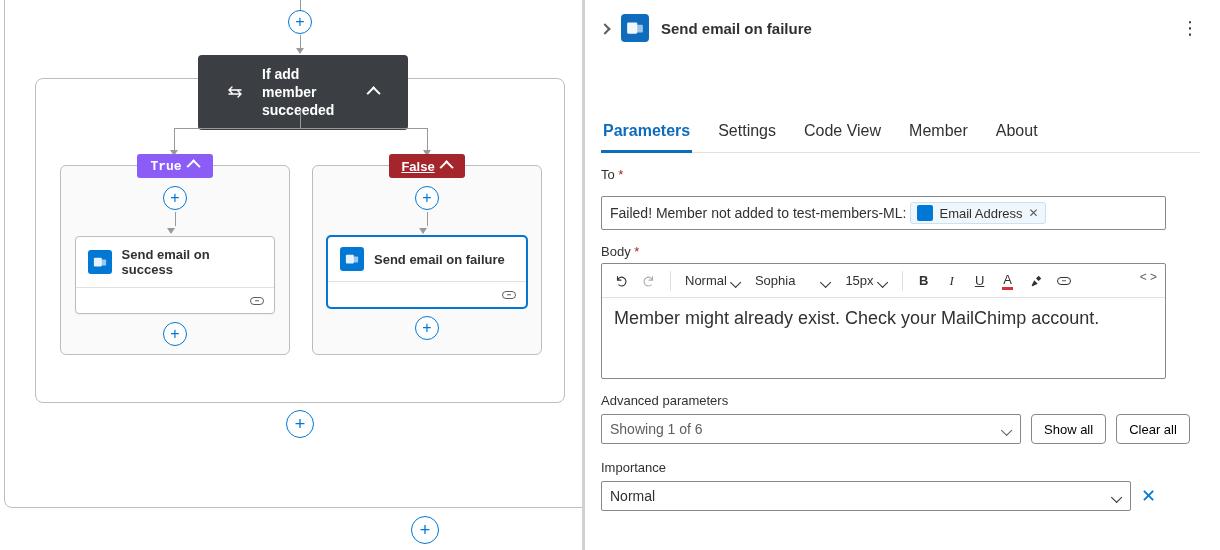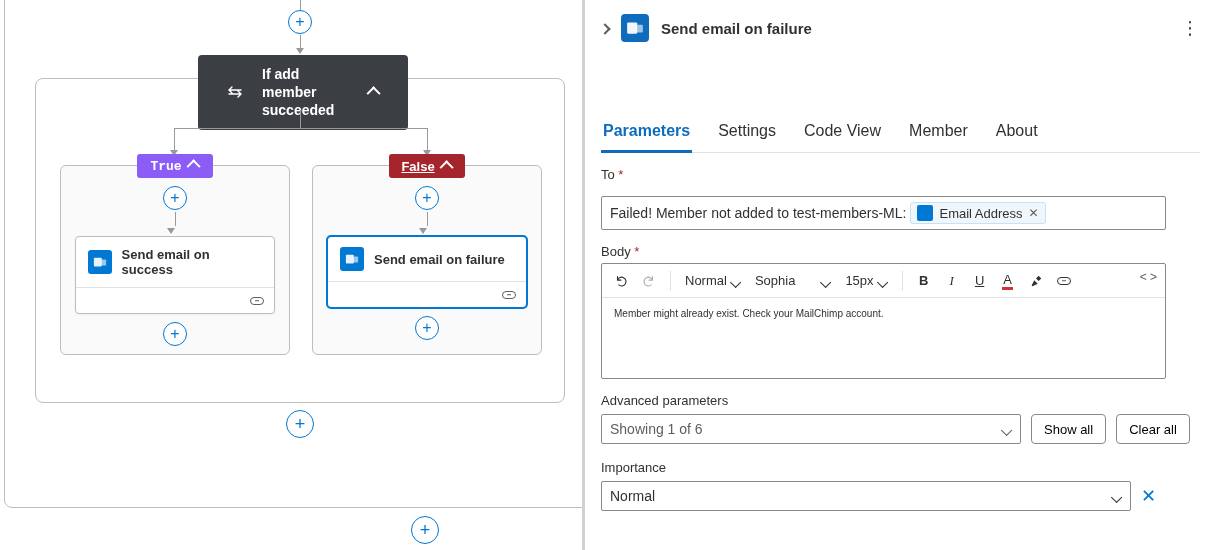--- a/index.html
+++ b/index.html
@@ -44,21 +44,21 @@
 .field-input { width: 565px; height: 34px; border: 1px solid #8a8886; border-radius: 2px; padding: 0 8px; font-size: 14px; display: flex; align-items: center; gap: 4px; background: #fff; }
 .field-block { margin-bottom: 14px; }
 .token { display: inline-flex; align-items: center; gap: 6px; background: #eff6fc; border: 1px solid #cde0f0; border-radius: 3px; padding: 2px 6px; font-size: 13px; }
 .token-x { cursor: pointer; color: #605e5c; font-size: 12px; }
 .token-ic { width: 16px; height: 16px; background: #0078d4; border-radius: 2px; }
 .body-box { width: 565px; border: 1px solid #8a8886; border-radius: 2px; position: relative; }
 .body-toolbar { height: 34px; border-bottom: 1px solid #e1e1e1; display: flex; align-items: center; padding: 0 8px; gap: 6px; color: #323130; }
 .tb-sep { width: 1px; height: 20px; background: #e1e1e1; margin: 0 4px; }
 .tb-btn { min-width: 22px; height: 24px; display: inline-flex; align-items: center; justify-content: center; font-size: 13px; cursor: pointer; padding: 0 2px; }
 .tb-sel { display: inline-flex; align-items: center; gap: 6px; padding: 0 4px; cursor: pointer; font-size: 13px; }
-.body-text { height: 80px; padding: 10px 12px; font-size: 10px; overflow-y: scroll; }
+.body-text { height: 80px; padding: 10px 12px; font-size: 18px; overflow-y: scroll; }
 .adv-row { display: flex; align-items: center; gap: 10px; margin-top: 6px; }
 .adv-select { width: 420px; height: 30px; border: 1px solid #8a8886; border-radius: 2px; padding: 0 8px; display: flex; align-items: center; justify-content: space-between; color: #605e5c; cursor: pointer; }
 .pill-btn { height: 30px; padding: 0 12px; border: 1px solid #8a8886; border-radius: 4px; background: #fff; font-size: 13px; cursor: pointer; display: inline-flex; align-items: center; }
 .importance-row { display: flex; align-items: center; gap: 10px; margin-top: 6px; }
 .importance-sel { width: 530px; height: 30px; border: 1px solid #8a8886; border-radius: 2px; padding: 0 8px; display: flex; align-items: center; justify-content: space-between; cursor: pointer; }
 .close-x { color: #0078d4; font-size: 18px; cursor: pointer; }
 .chevrt { display: inline-block; width: 8px; height: 8px; border-left: 2px solid #605e5c; border-top: 2px solid #605e5c; transform: rotate(135deg); }
 .code-toggle { position: absolute; right: 8px; top: 6px; font-size: 12px; color: #605e5c; cursor: pointer; }
 svg { display: block; }
 </style>

